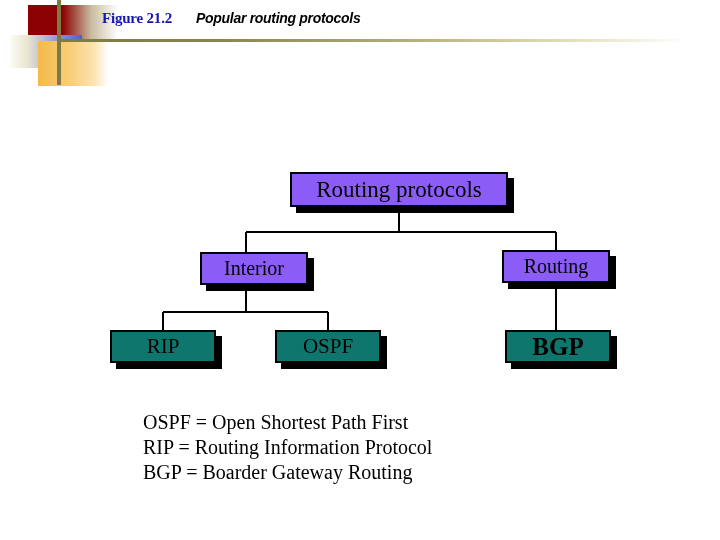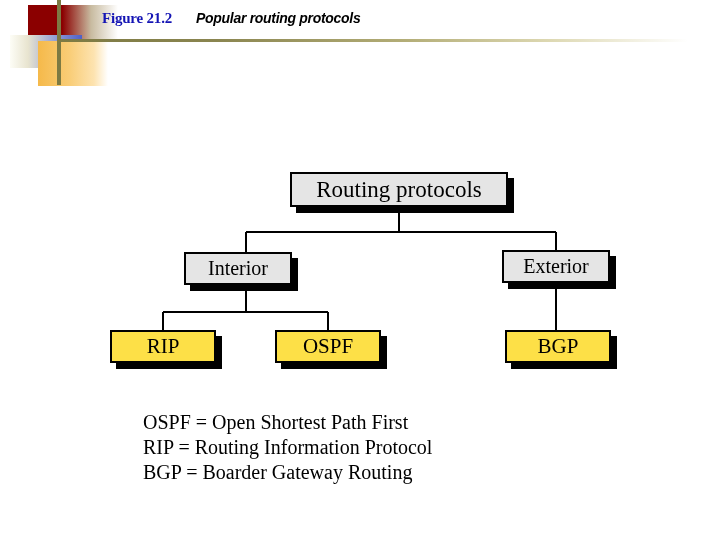--- a/index.html
+++ b/index.html
@@ -99,41 +99,41 @@
   }
   #connector-svg {
     position: absolute;
     left: 0;
     top: 0;
   }
   .node-box {
     position: absolute;
     box-sizing: border-box;
     border: 2px solid #000000;
-    background: #e5e5e5;
+    background: #8b5cf6;
     box-shadow: 6px 6px 0 0 #000000;
     display: flex;
     align-items: center;
     justify-content: center;
     font-family: "Liberation Serif", serif;
     color: #000000;
     z-index: 3;
   }
   .node-box.leaf {
-    background: #fde047;
+    background: #0f766e;
   }
   #node-routing-protocols {
     left: 290px;
     top: 172px;
     width: 218px;
     height: 35px;
     font-size: 23px;
   }
   #node-interior {
-    left: 184px;
+    left: 200px;
     top: 252px;
     width: 108px;
     height: 33px;
     font-size: 20px;
   }
   #node-exterior {
     left: 502px;
     top: 250px;
     width: 108px;
     height: 33px;
@@ -152,21 +152,22 @@
     width: 106px;
     height: 33px;
     font-size: 21px;
     align-items: center;
   }
   #node-bgp {
     left: 505px;
     top: 330px;
     width: 106px;
     height: 33px;
-    font-size: 21px;
+    font-size: 25px;
+    font-weight: bold;
   }
 
   
   #legend {
     position: absolute;
     left: 143px;
     top: 410px;
     font-family: "Liberation Serif", serif;
     font-size: 20px;
     line-height: 25px;
@@ -216,21 +217,21 @@
 
   <div class="node-box" id="node-routing-protocols">
     <span>Routing protocols</span>
   </div>
 
   <div class="node-box" id="node-interior">
     <span>Interior</span>
   </div>
 
   <div class="node-box" id="node-exterior">
-    <span>Exterior</span>
+    <span>Routing</span>
   </div>
 
   <div class="node-box leaf" id="node-rip">
     <span>RIP</span>
   </div>
 
   <div class="node-box leaf" id="node-ospf">
     <span>OSPF</span>
   </div>
 

